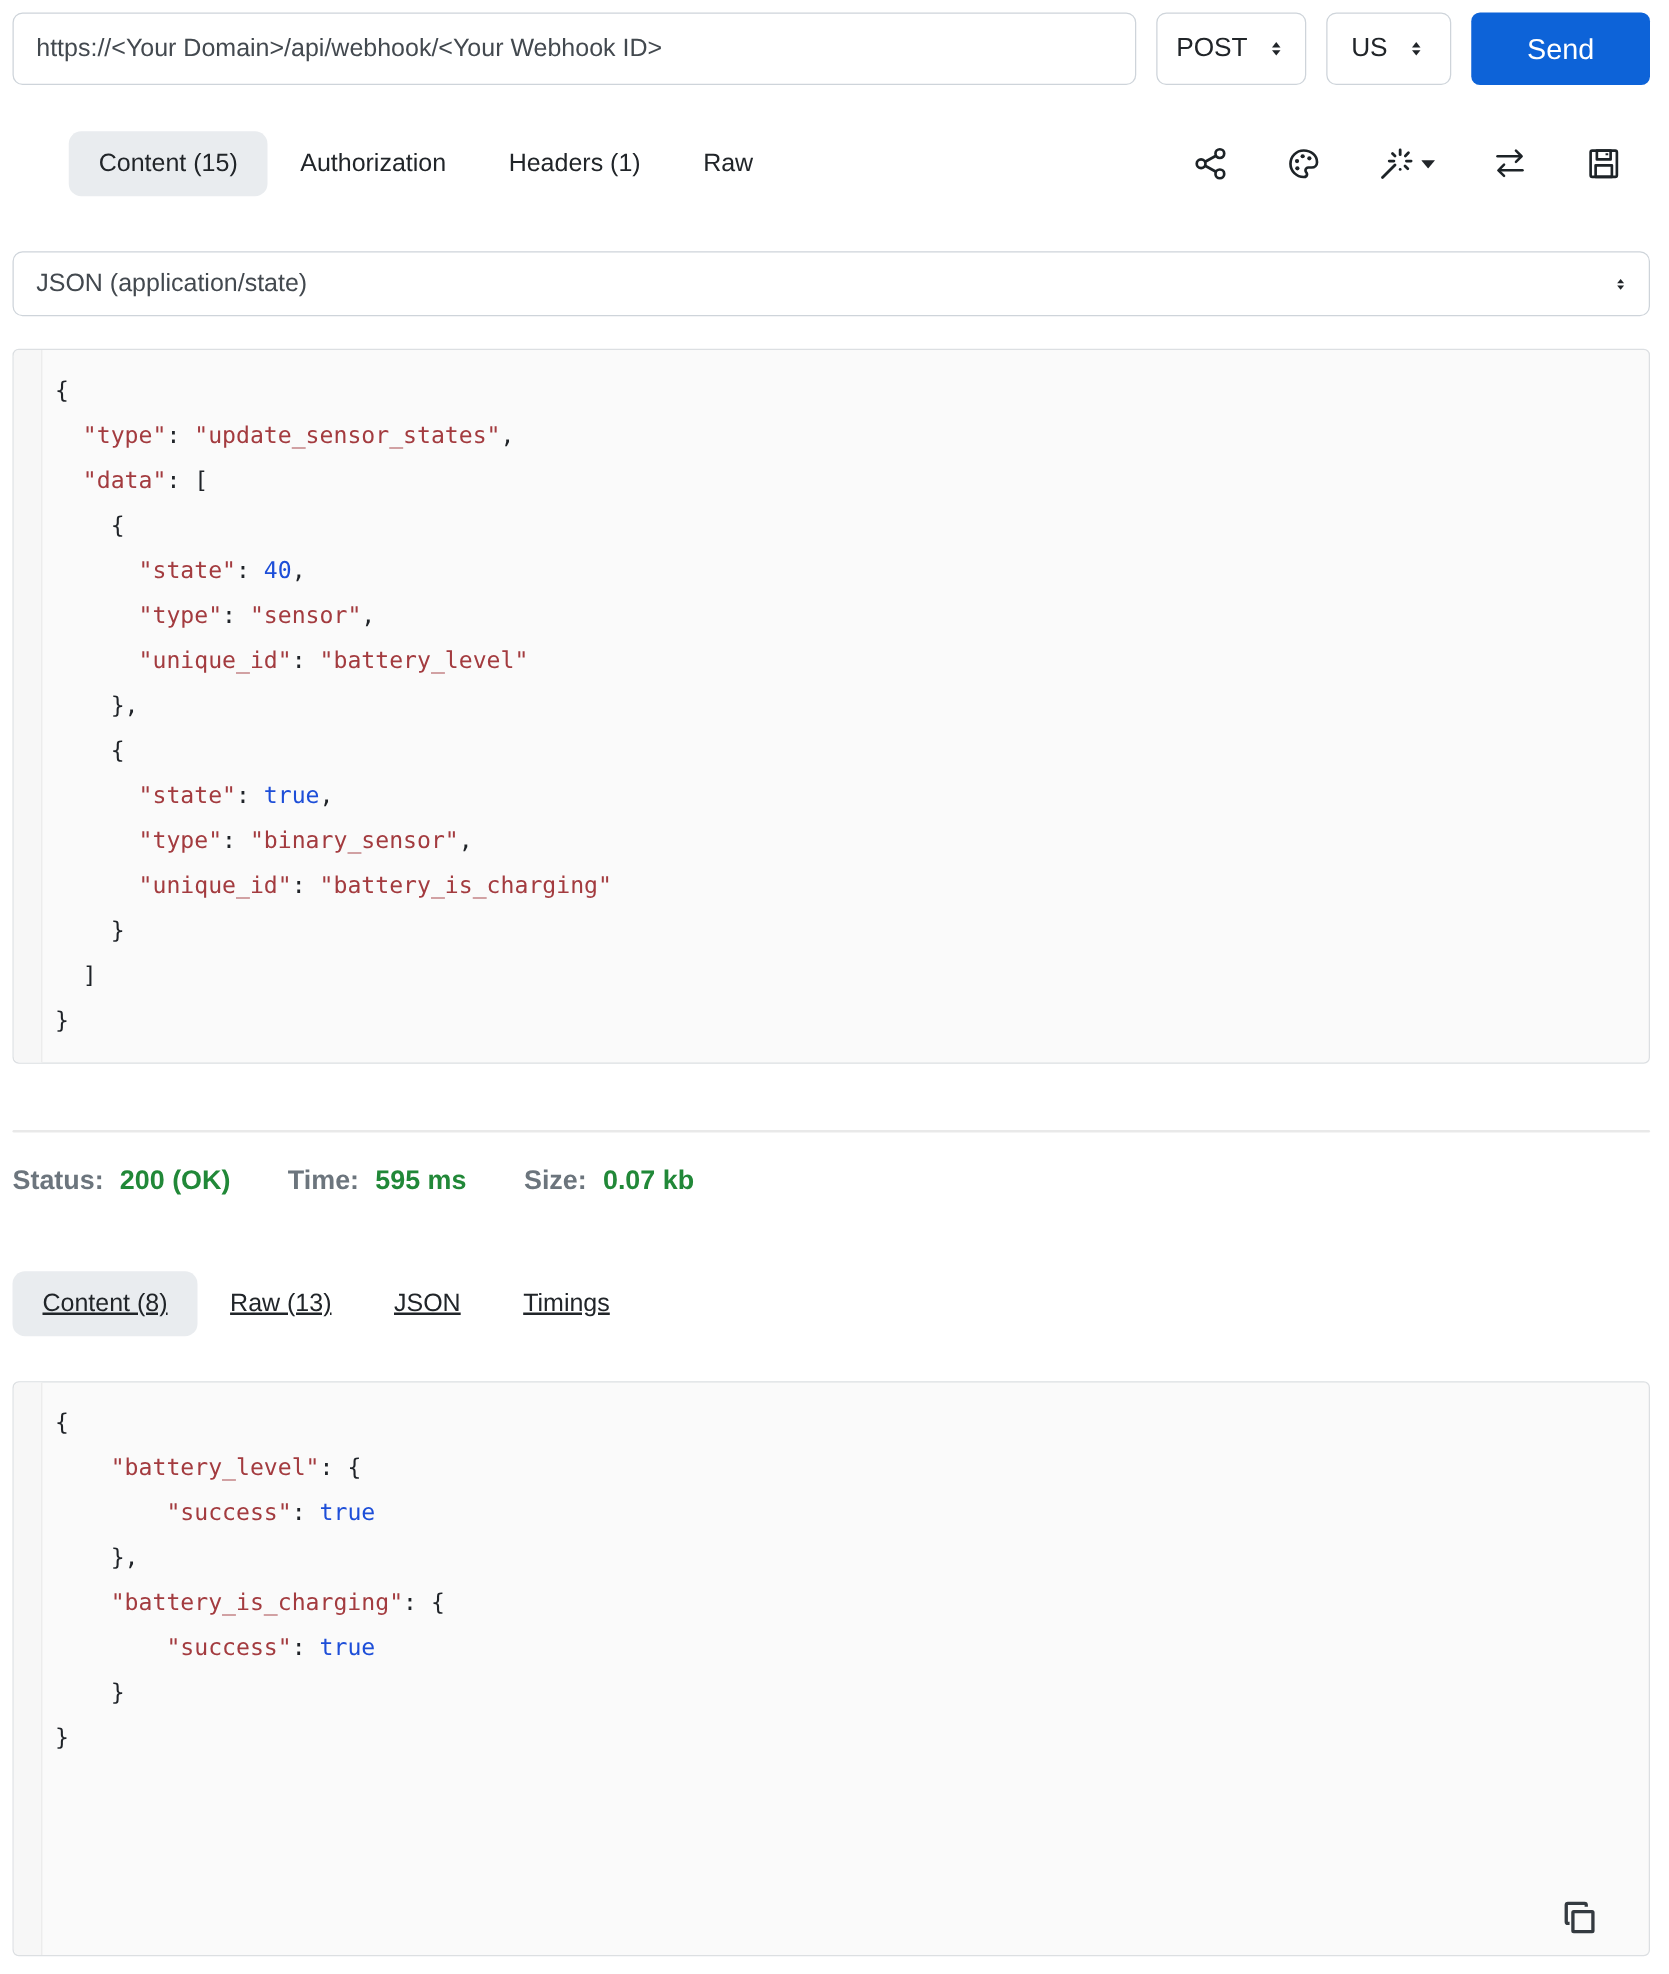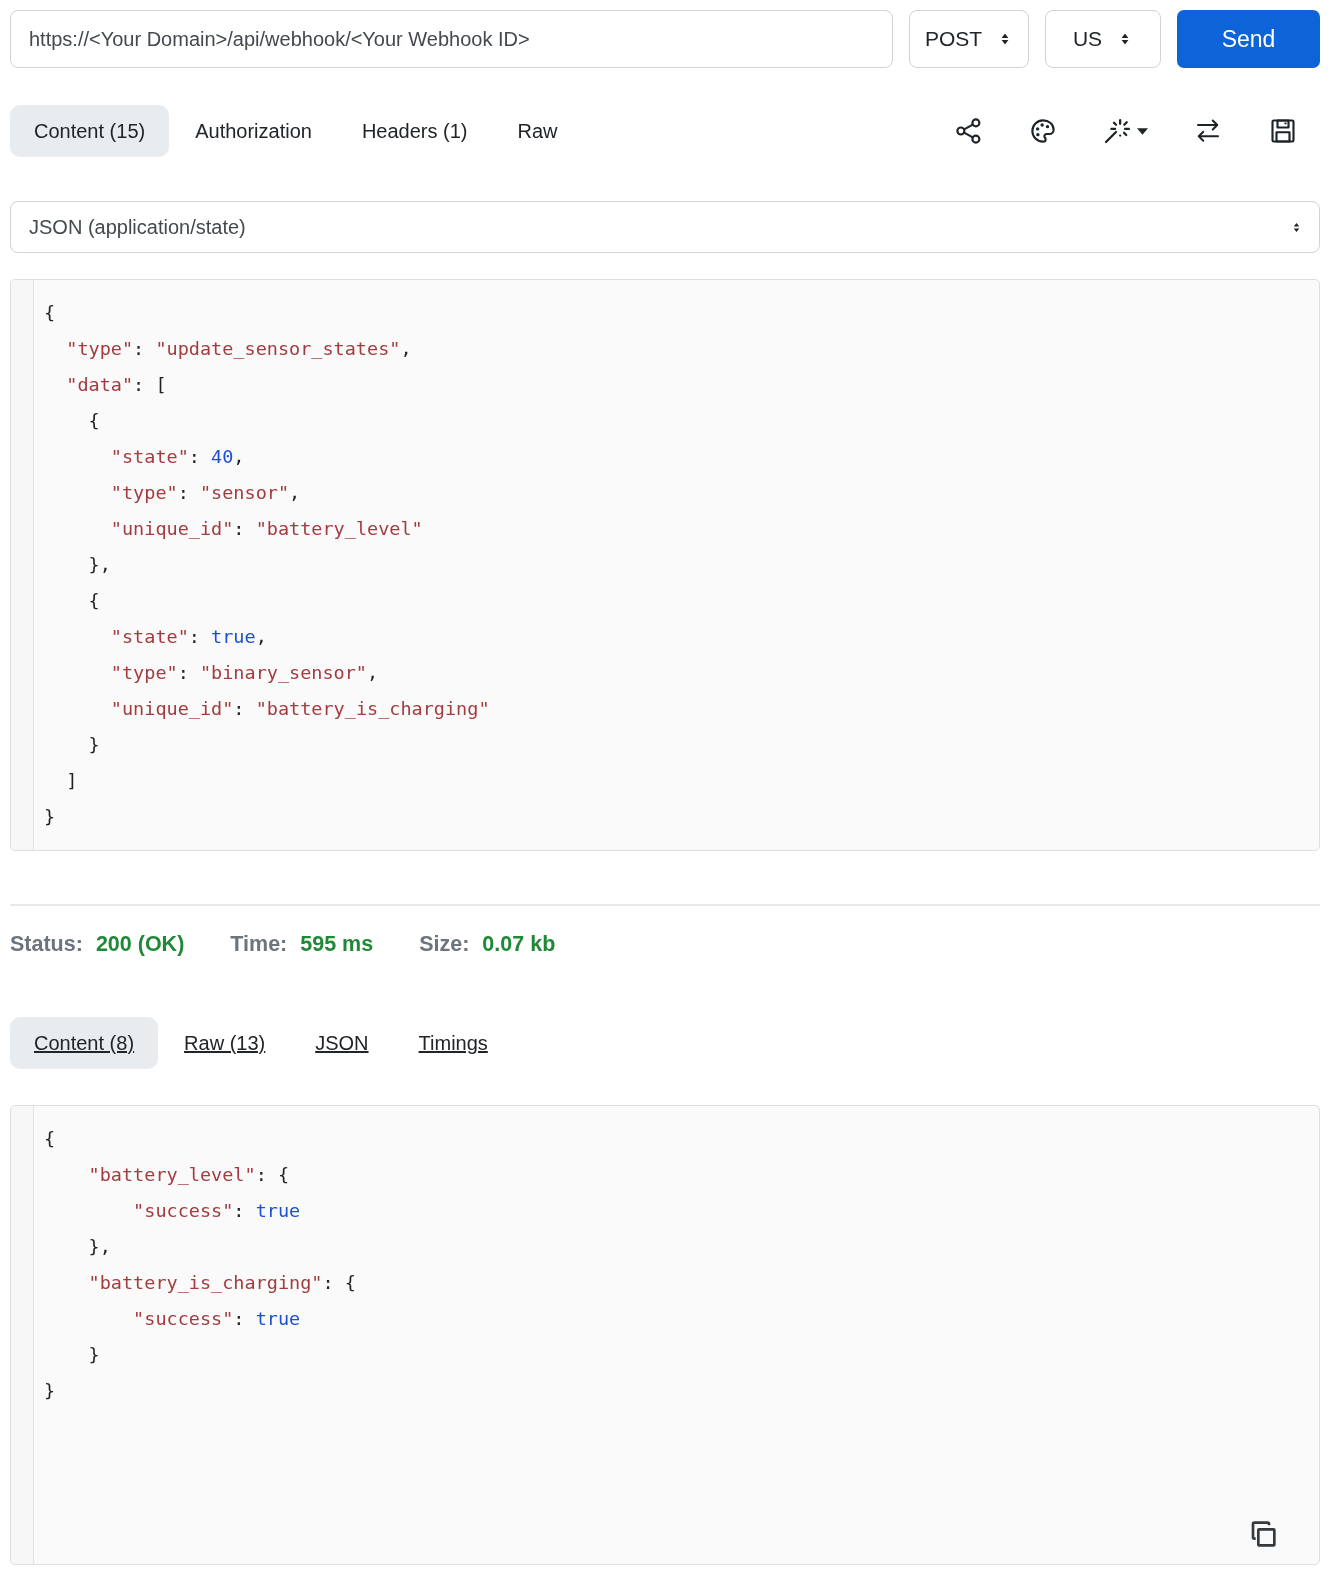--- a/index.html
+++ b/index.html
@@ -19,29 +19,29 @@
     padding:12px 18px; font-size:20px; color:#43494f;
     font-family:"Liberation Sans", sans-serif; outline:none;
     background:#fff;
   }
   .select-box {
     display:flex; align-items:center; justify-content:center; gap:15px;
     border:1px solid #ced4da; border-radius:8px; background:#fff;
     font-size:21px; color:#212529; cursor:pointer;
   }
   .select-box.method { width:120px; }
-  .select-box.region { width:116px; }
+  .select-box.region { width:100px; }
   .send-btn {
     width:143px; border:none; border-radius:7px;
     background:#0d63d8; color:#fff; font-size:23px;
     font-family:"Liberation Sans", sans-serif; cursor:pointer;
   }
 
   
-  .tabs-row { margin-top:37px; display:flex; align-items:center; }
+  .tabs-row { margin-top:37px; display:flex; align-items:center;margin-left:45px; }
   .tabs { display:flex; align-items:center; gap:2px; }
   .tab {
     border:none; background:transparent; cursor:pointer;
     font-family:"Liberation Sans", sans-serif;
     font-size:20px; color:#212529; padding:14px 24px; border-radius:10px;
     line-height:24px; white-space:nowrap;
   }
   .tab.active { background:#e9ecef; }
 
   .toolbar { margin-left:auto; display:flex; align-items:center; gap:44px; padding-right:22px; }

